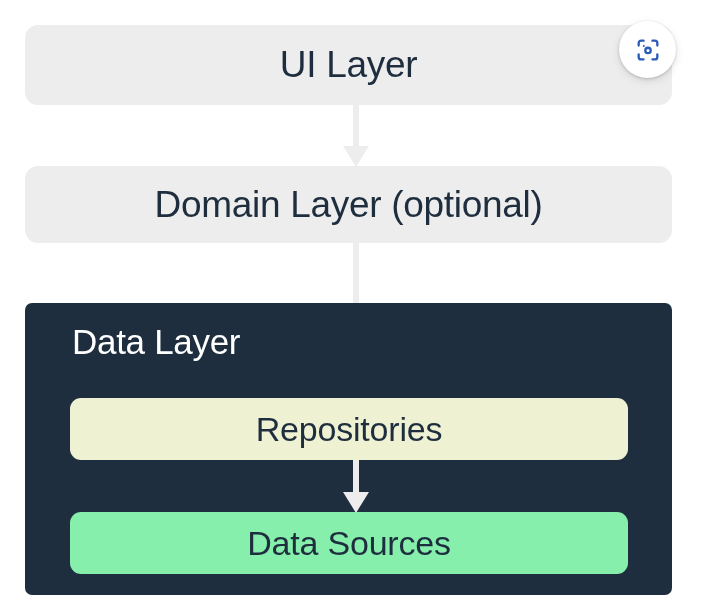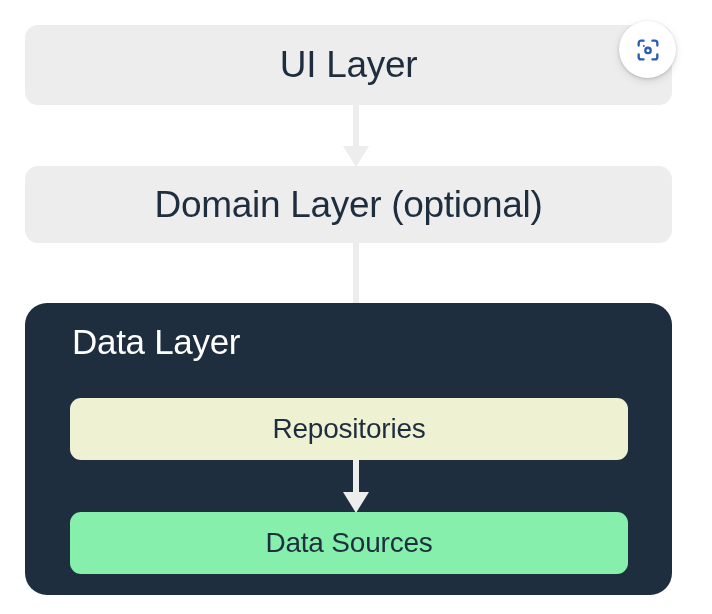--- a/index.html
+++ b/index.html
@@ -53,21 +53,21 @@
 
   
   #data-layer-panel {
     position: absolute;
     left: 25px;
     top: 303px;
     width: 647px;
     height: 292px;
     box-sizing: border-box;
     background: #1e2e3e;
-    border-radius: 22px;
+    border-radius: 7px;
   }
 
   #data-layer-title {
     position: absolute;
     left: 47px;
     top: 19px;
     color: #ffffff;
     font-size: 35px;
     font-weight: 400;
     letter-spacing: -0.3px;
@@ -79,21 +79,21 @@
     position: absolute;
     box-sizing: border-box;
     left: 45px;
     width: 558px;
     height: 62px;
     border-radius: 11px;
     display: flex;
     align-items: center;
     justify-content: center;
     color: #1e2e3e;
-    font-size: 28px;
+    font-size: 34px;
     font-weight: 400;
     letter-spacing: -0.2px;
     white-space: nowrap;
   }
 
   #repositories-box {
     top: 95px;
     background: #eef2d3;
   }
 

